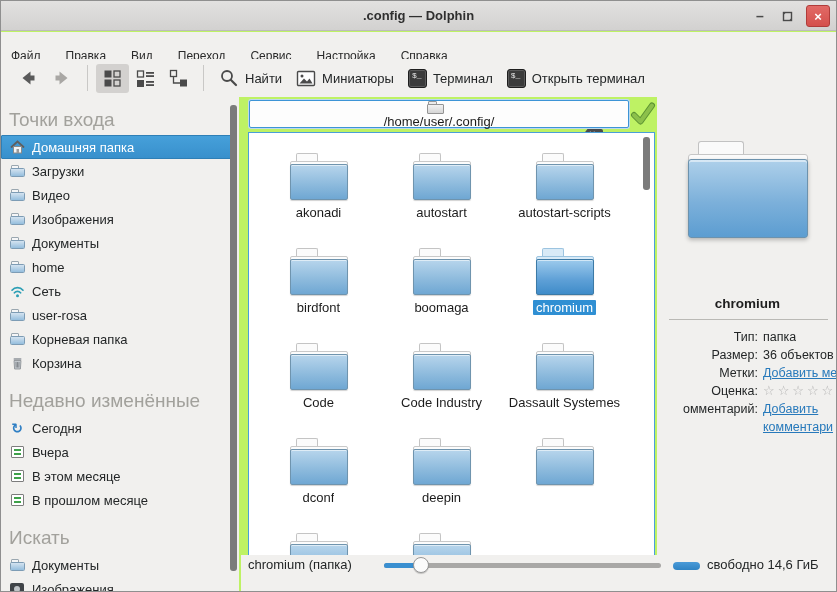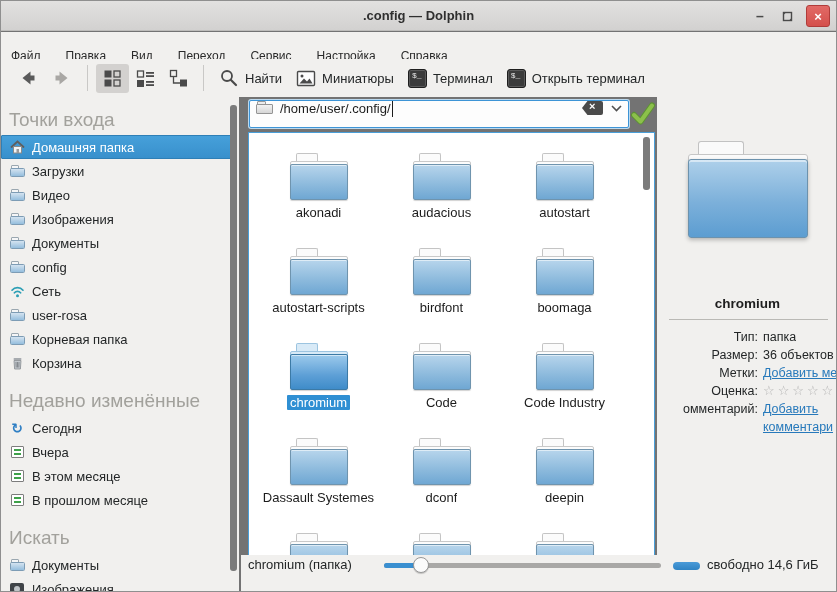--- a/index.html
+++ b/index.html
@@ -1,21 +1,21 @@
 <!DOCTYPE html>
 <html><head>
 <meta charset="utf-8">
 <style>
   * { box-sizing: border-box; margin: 0; padding: 0; }
   html,body { width:837px; height:592px; }
   body {
     font-family: "Liberation Sans", "DejaVu Sans", sans-serif;
     color:#232627; overflow:hidden; background:#f1f0ee;
   }
-  .window { position:relative; width:837px; height:592px; border:1px solid #8f8f8f; background:#737373; overflow:hidden; }
+  .window { position:relative; width:837px; height:592px; border:1px solid #8f8f8f; background:#bef264; overflow:hidden; }
 
   
   .titlebar { position:absolute; left:0; top:0; right:0; height:30px;
     background:linear-gradient(180deg,#e2e1e0,#d2d1d0); border-bottom:1px solid #bdbcba;
     display:flex; align-items:center; justify-content:center; }
   .title { font-size:13px; font-weight:bold; color:#2f2f2f; }
   .win-controls { position:absolute; right:6px; top:0; height:30px; display:flex; align-items:center; gap:12px; }
   .btn-min { width:18px; text-align:center; font-weight:bold; color:#4a4a4a; font-size:14px; cursor:default; }
   .btn-restore svg { display:block; }
   .btn-close { width:24px; height:22px; background:linear-gradient(180deg,#e26a66,#d4504c);
@@ -32,21 +32,21 @@
   .tb-btn { display:flex; align-items:center; gap:6px; padding:5px 7px; border-radius:3px; font-size:13px; color:#232627; }
   .tb-btn.pressed { background:#d3d1cf; }
   .tb-sep { width:1px; height:26px; background:#c9c8c6; margin:0 8px; }
   .termicon { width:19px; height:19px; background:#3b3b3b; border:1px solid #1e1e1e; border-radius:3px;
     position:relative; box-shadow:inset 0 0 0 1px #5a5a5a; }
   .termicon span { position:absolute; left:3px; top:1px; font-family:"Liberation Mono","DejaVu Sans Mono",monospace;
     font-size:8px; color:#e4e4e4; letter-spacing:0; }
 
   
   .locbar { position:absolute; left:248px; top:99px; width:380px; height:28px; background:#fdfdfd;
-    border:1px solid #3d94d6; box-shadow:0 0 0 1px #bcd9ee; border-radius:2px; display:flex; align-items:flex-start; padding:0 6px; }
+    border:1px solid #3d94d6; box-shadow:0 0 0 1px #bcd9ee; border-radius:2px; display:flex; align-items:center; padding:0 6px;flex-direction:column; }
   .minifolder-gray { position:relative; width:17px; height:13px; flex:none; margin-right:7px; }
   .minifolder-gray::before { content:""; position:absolute; top:0; left:1px; width:7px; height:4px; background:#ececec; border:1px solid #9a9a9a; border-radius:1px 1px 0 0; }
   .minifolder-gray::after  { content:""; position:absolute; top:3px; left:0; right:0; bottom:0; background:linear-gradient(180deg,#f2f2f2,#d6d6d6); border:1px solid #949494; border-radius:1px; }
   .locpath { font-size:13px; color:#1c1c1c; white-space:nowrap; }
   .caret { display:inline-block; width:1px; height:16px; background:#1c1c1c; vertical-align:middle; margin-left:1px; }
   .loc-right { margin-left:auto; display:flex; align-items:center; gap:8px; }
   .clear-btn { width:21px; height:14px; background:#4a4a4a; border-radius:2px;
     clip-path:polygon(26% 0, 100% 0, 100% 100%, 26% 100%, 0 50%); position:relative; }
   .clear-btn span { position:absolute; left:7px; top:-1px; color:#fff; font-size:11px; font-weight:bold; }
   .applybtn { position:absolute; left:629px; top:100px; width:26px; height:26px; }
@@ -272,21 +272,21 @@
     <div class="sb-item">
       <span class="sb-icon">
           <span class="sfold"></span>
         </span>
       <span>Документы</span>
     </div>
     <div class="sb-item">
       <span class="sb-icon">
           <span class="sfold"></span>
         </span>
-      <span>config</span>
+      <span>home</span>
     </div>
     <div class="sb-item">
       <span class="sb-icon">
         <svg width="15" height="13" viewBox="0 0 15 13">
           <path d="M2 5.2 A 7.2 7.2 0 0 1 13 5.2" fill="none" stroke="#2d9fb5" stroke-width="1.7" stroke-linecap="round"></path>
           <path d="M4.4 7.8 A 4.2 4.2 0 0 1 10.6 7.8" fill="none" stroke="#2d9fb5" stroke-width="1.7" stroke-linecap="round"></path>
           <circle cx="7.5" cy="10.8" r="1.5" fill="#2d9fb5"></circle>
         </svg>
       </span>
       <span>Сеть</span>
@@ -383,28 +383,20 @@
             <div class="fbody"></div>
           </div>
         <div class="flabel">akonadi</div>
       </div>
       <div class="tile">
         <div class="ficon">
             <div class="tab"></div>
             <div class="strip"></div>
             <div class="fbody"></div>
           </div>
-        <div class="flabel">audacious</div>
-      </div>
-      <div class="tile">
-        <div class="ficon">
-            <div class="tab"></div>
-            <div class="strip"></div>
-            <div class="fbody"></div>
-          </div>
         <div class="flabel">autostart</div>
       </div>
 
       <div class="tile">
         <div class="ficon">
             <div class="tab"></div>
             <div class="strip"></div>
             <div class="fbody"></div>
           </div>
         <div class="flabel">autostart-scripts</div>

